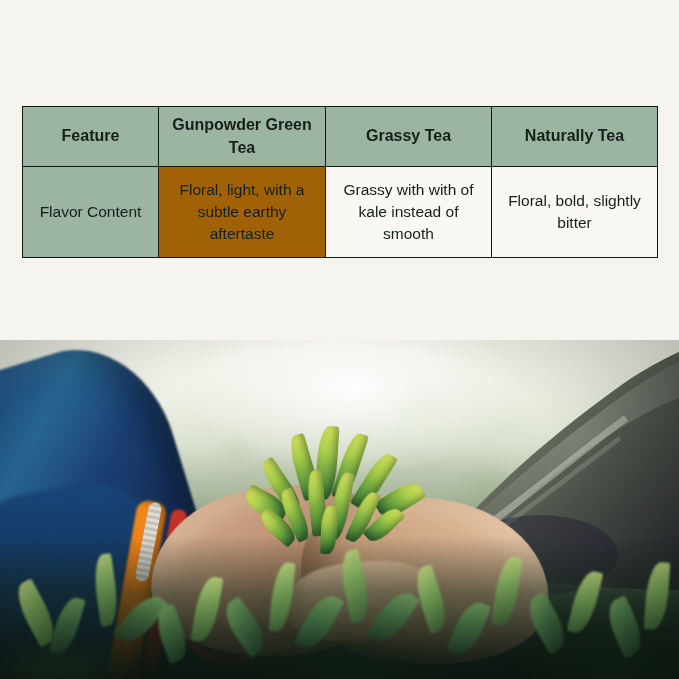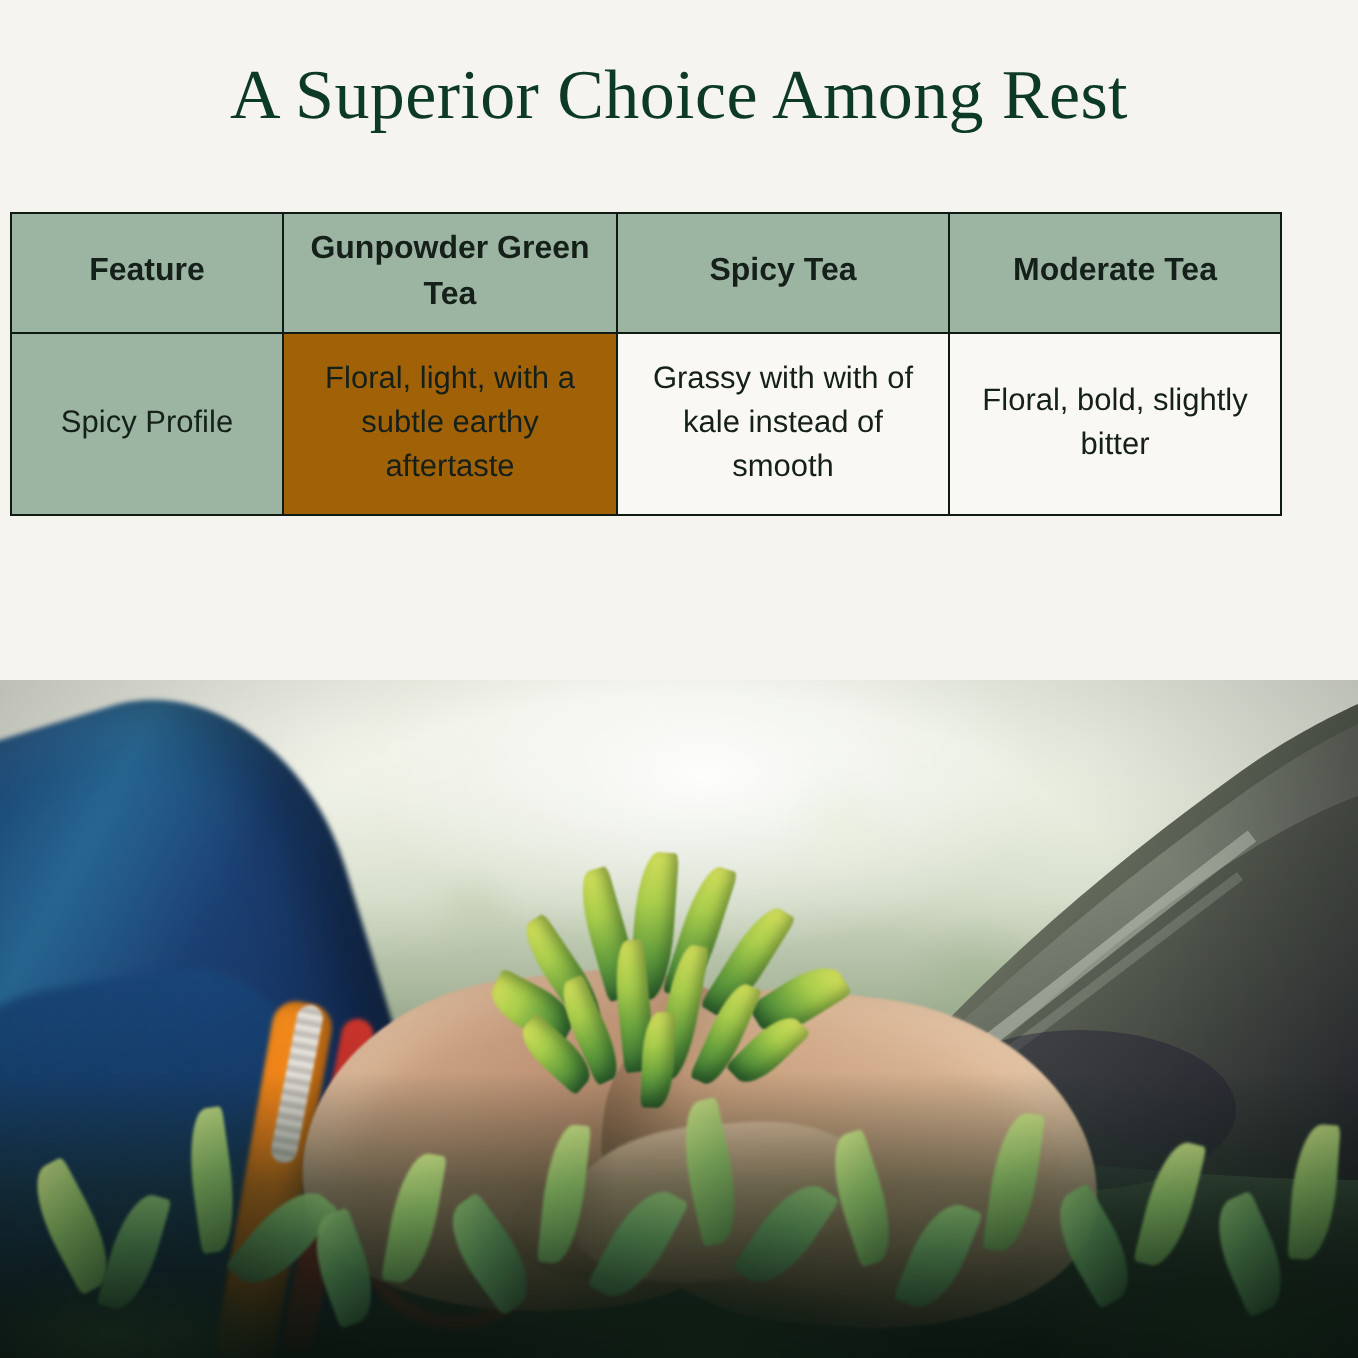--- a/index.html
+++ b/index.html
@@ -27,21 +27,21 @@
     font-size: 35px;
     font-weight: 400;
     letter-spacing: 0.2px;
     color: #0d3a24;
     white-space: nowrap;
   }
 
   
   .table-wrap {
     position: absolute;
-    left: 5px;
+    left: 22px;
     top: 106px;
     width: 635px;
   }
   table.cmp {
     border-collapse: collapse;
     width: 635px;
     table-layout: fixed;
   }
   table.cmp td, table.cmp th {
     border: 1px solid #0e1a12;
@@ -253,41 +253,40 @@
     background:
       radial-gradient(ellipse 520px 300px at 50% 42%, rgba(0,0,0,0) 45%, rgba(0,0,0,0.30) 100%);
     pointer-events: none;
   }
 </style>
 </head>
 <body>
 
 <div id="page">
 
-  <div class="title">A Superior Choice Among Rest</div>
 
   <div class="table-wrap">
     <table class="cmp">
       <colgroup>
         <col class="c0">
           <col class="c1">
           <col class="c2">
           <col class="c3">
       </colgroup>
       <thead>
         <tr>
           <th>Feature</th>
           <th>Gunpowder Green Tea</th>
-          <th>Spicy Tea</th>
-          <th>Moderate Tea</th>
+          <th>Grassy Tea</th>
+          <th>Naturally Tea</th>
         </tr>
       </thead>
       <tbody>
         <tr class="row-flavor">
-          <td class="feature-cell">Spicy Profile</td>
+          <td class="feature-cell">Flavor Content</td>
           <td class="hl-cell">Floral, light, with a subtle earthy aftertaste</td>
           <td>Grassy with with of kale instead of smooth</td>
           <td>Floral, bold, slightly bitter</td>
         </tr>
       </tbody>
     </table>
   </div>
 
   <div class="photo">
     <div class="ph-layer ph-sky"></div>

